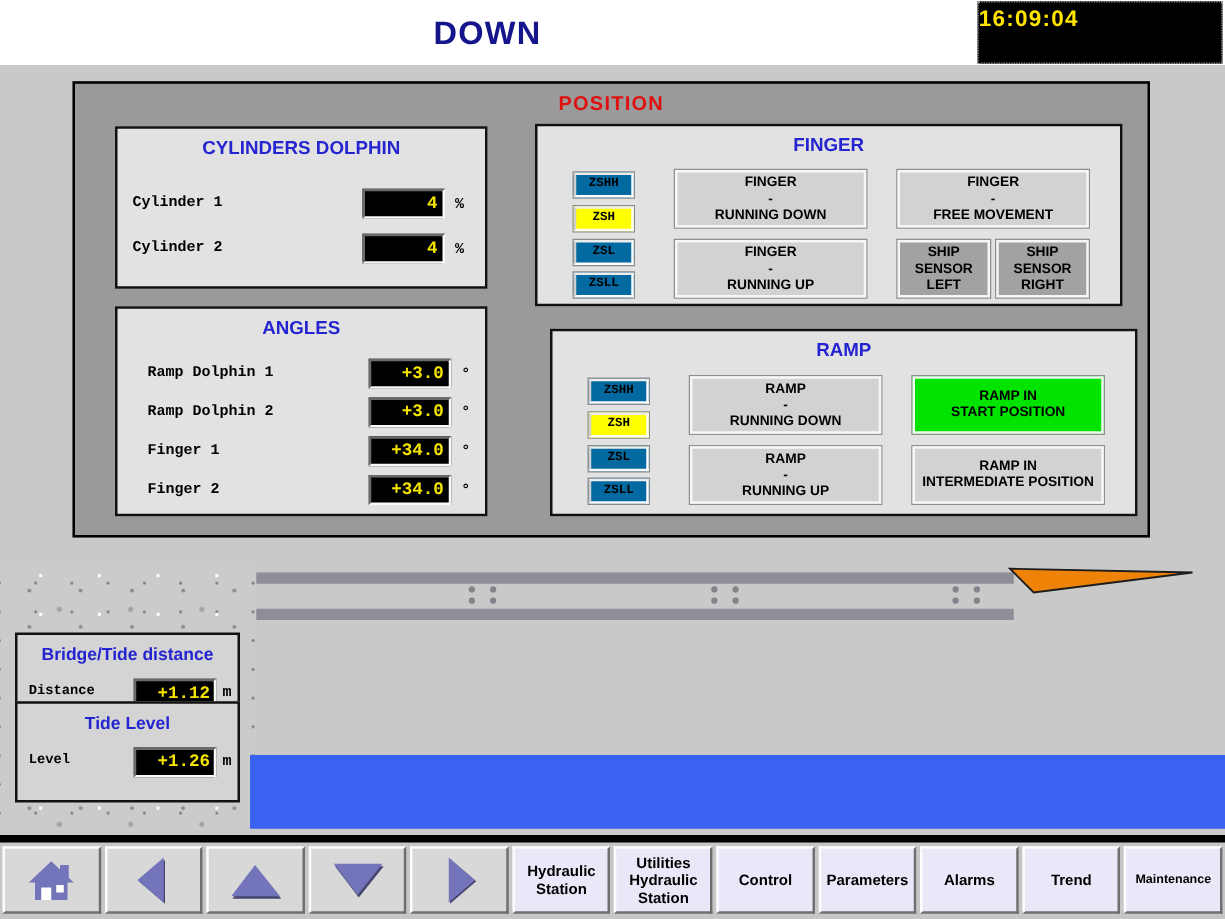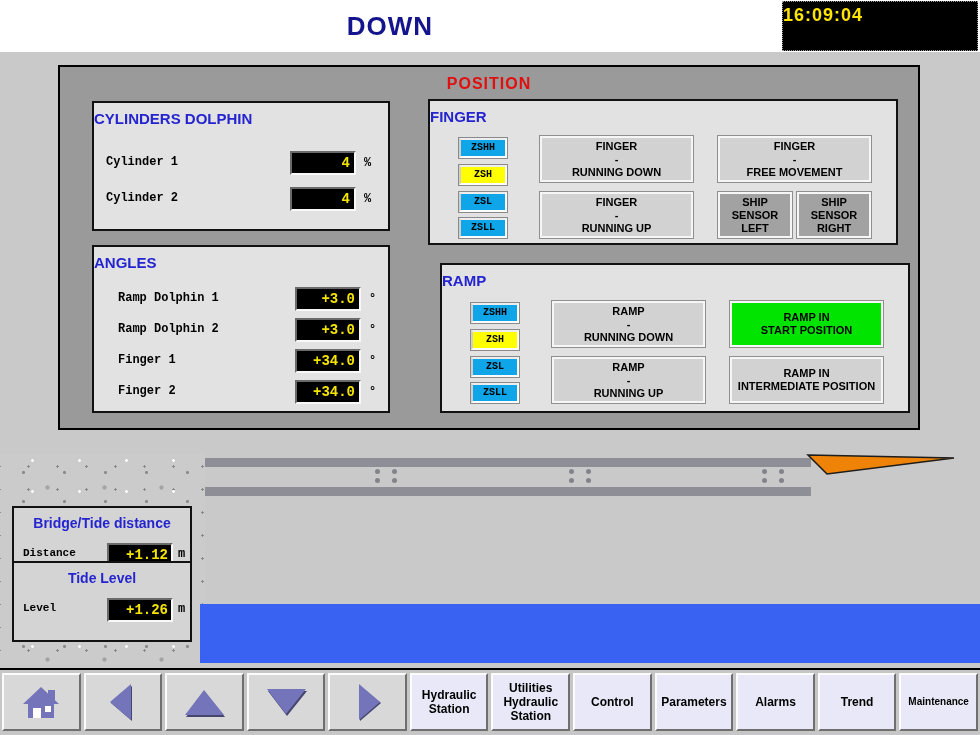--- a/index.html
+++ b/index.html
@@ -15,42 +15,42 @@
            text-align:left; border:1px dotted #9a9a9a; }
   .clock-time { font-size:18px; font-weight:bold; color:#ffe400; margin-top:3px; letter-spacing:1px; }
   .clock-date { font-size:15px; font-weight:bold; color:#ffb000; letter-spacing:1px; }
 
   
   .main-panel { position:absolute; left:58px; top:65px; width:862px; height:365px;
                 background:#9a9a9a; border:2px solid #000; }
   .position-title { position:absolute; left:0; top:8px; width:100%; text-align:center;
                     font-size:16px; font-weight:bold; color:#e01010; letter-spacing:1px; }
   .sub-panel { position:absolute; background:#e2e2e2; border:2px solid #111; }
-  .sub-title { position:absolute; left:0; top:7px; width:100%; 
+  .sub-title { position:absolute; left:0; top:7px; width:100%; text-align:center;
                font-size:15px; font-weight:bold; color:#2424d0; }
 
   .cylinders-panel { left:32px; top:34px; width:298px; height:130px; }
   .angles-panel    { left:32px; top:178px; width:298px; height:168px; }
   .finger-panel    { left:368px; top:32px; width:470px; height:146px; }
   .ramp-panel      { left:368px; top:196px; width:470px; height:150px;margin-left:12px; }
 
   .field-row { position:absolute; left:0; width:100%; height:24px; }
   .field-label { position:absolute; left:12px; top:4px; font-family:"Liberation Mono", monospace;
                  font-weight:bold; font-size:12px; color:#000; white-space:nowrap; }
   .angles-panel .field-label { left:24px; }
   .value-box { position:absolute; left:196px; top:0; width:66px; height:24px; background:#000;
                border:2px solid; border-color:#6a6a6a #f8f8f8 #f8f8f8 #6a6a6a;
                color:#f5e400; font-family:"Liberation Mono", monospace; font-weight:bold;
                font-size:14px; line-height:20px; text-align:right; padding-right:4px; }
   .angles-panel .value-box { left:201px; }
   .unit { position:absolute; left:270px; top:5px; font-family:"Liberation Mono", monospace;
           font-weight:bold; font-size:12px; color:#000; }
   .angles-panel .unit { left:275px; }
 
-  .zs-btn { position:absolute; left:29px; width:48px; height:20px; background:#0ea5e9;
+  .zs-btn { position:absolute; left:29px; width:48px; height:20px; background:#0369a1;
             border:2px solid; border-color:#ededed #fcfcfc #fcfcfc #cfcfcf;
             box-shadow:0 0 0 1px #8a8a8a;
             font-family:"Liberation Mono", monospace; font-weight:bold; font-size:10px;
             color:#000; text-align:center; line-height:16px; }
   .zs-btn.active { background:#ffff00; }
 
   .status-box { position:absolute; background:#d2d2d2; border:2px solid #f6f6f6;
                 box-shadow:0 0 0 1px #8f8f8f;
                 display:flex; align-items:center; justify-content:center; text-align:center;
                 font-size:11px; font-weight:bold; color:#000; line-height:13px;
@@ -88,21 +88,21 @@
                  border:2px solid; border-color:#6a6a6a #f8f8f8 #f8f8f8 #6a6a6a;
                  color:#f5e400; font-family:"Liberation Mono", monospace; font-weight:bold;
                  font-size:14px; line-height:20px; text-align:right; padding-right:3px; }
   .gauge-unit { position:absolute; left:164px; top:39px; font-family:"Liberation Mono", monospace;
                 font-weight:bold; font-size:12px; color:#000; }
 
   .water { position:absolute; left:200px; top:604px; width:780px; height:59px; background:#3a62f2; }
 
   
   .navbar { position:absolute; left:0; top:668px; width:980px; height:67px; background:#c6c6c6;
-            border-top:2px solid #000000; display:flex; gap:3px; padding:3px 2px 4px;
+            border-top:6px solid #000000; display:flex; gap:3px; padding:3px 2px 4px;
             align-items:stretch; }
   .nav-btn { flex:1 1 0; border:2px solid; border-color:#fcfcfc #6f6f6f #6f6f6f #fcfcfc;
              background:#e8e8f8; display:flex; align-items:center; justify-content:center;
              text-align:center; font-size:12px; font-weight:bold; color:#000; line-height:14px;
              white-space:pre-line; cursor:pointer; }
   .nav-btn.icon-btn { background:#d8d8d8; }
   .nav-btn.small-label { font-size:10px; }
 </style>
 </head>
 <body>

